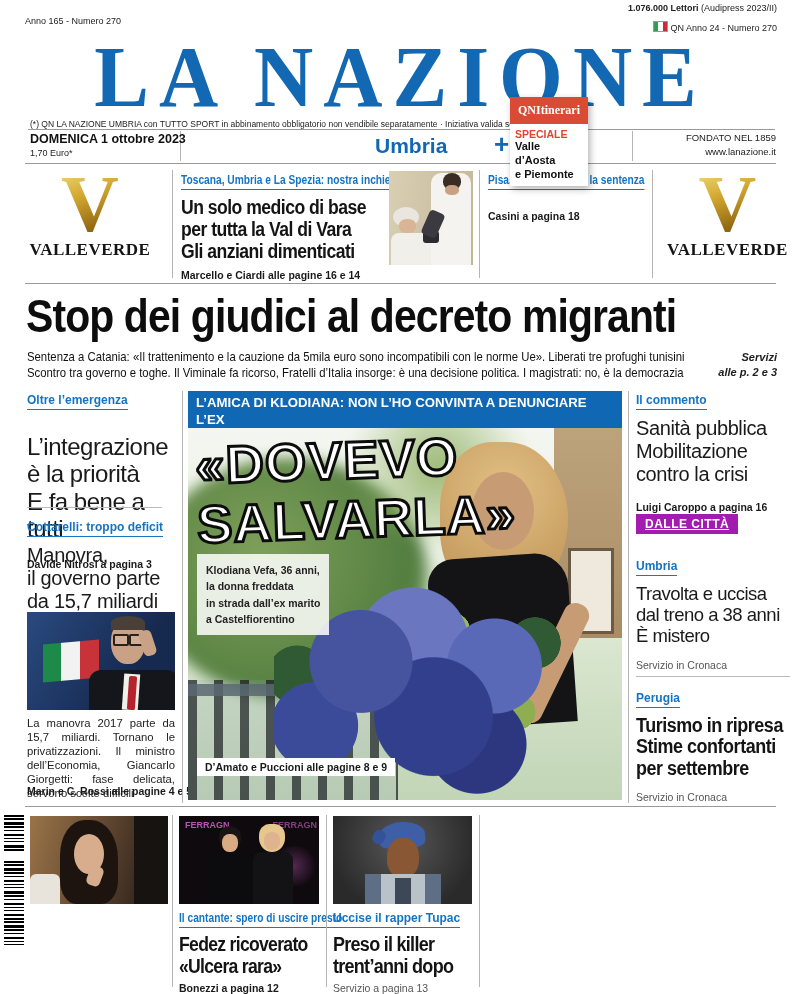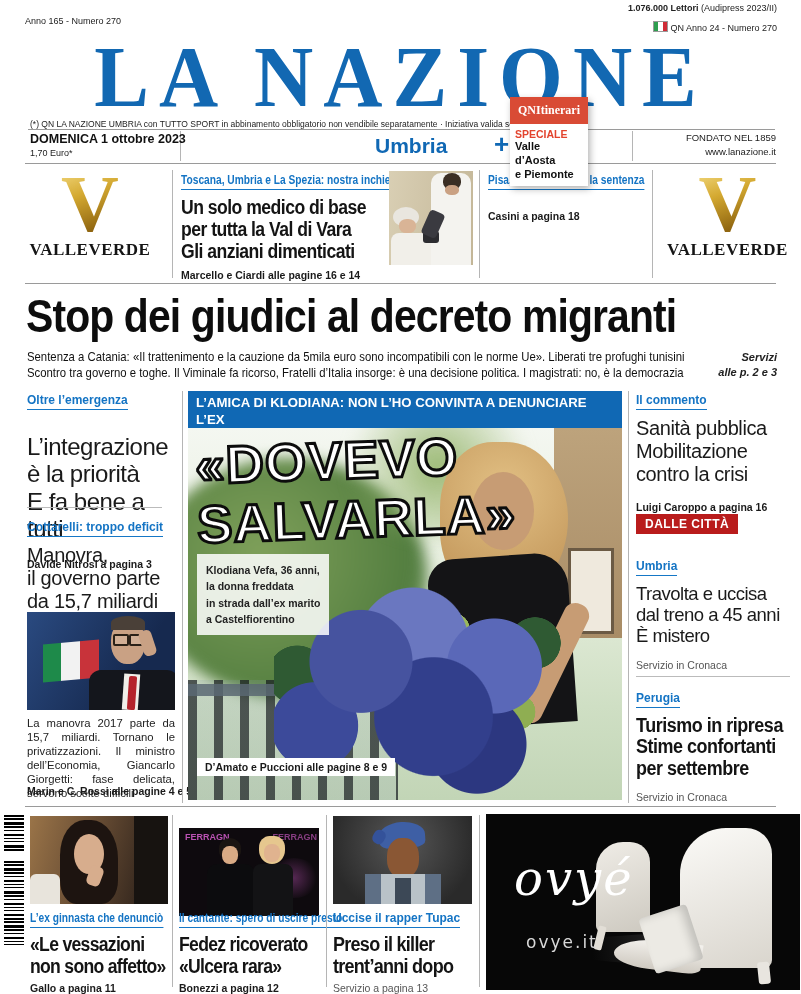--- a/index.html
+++ b/index.html
@@ -41,22 +41,22 @@
   
   .kicker{display:inline-block;font:700 12px "Liberation Sans",sans-serif;color:#1474c4;
           border-bottom:1.5px solid #1577c6;padding-bottom:2px;white-space:nowrap;}
   .kcond{transform:scaleX(.85);transform-origin:left bottom;}
   .hl-b{font-weight:700;color:#141414;line-height:1.1;}
   .hl-r{font-weight:400;color:#1a1a1a;line-height:1.14;}
   .cond{transform-origin:left top;}
   .byline-b{font:700 10.5px "Liberation Sans",sans-serif;color:#1a1a1a;}
   .byline-g{font:400 10.5px "Liberation Sans",sans-serif;color:#555;}
   .bodytxt{font-size:11.3px;line-height:1.24;text-align:justify;color:#222;}
-  .badge{display:inline-block;background:#b91c1c;color:#fff;font:700 12px "Liberation Sans",sans-serif;
-         padding:3px 9px;letter-spacing:.5px;}
+  .badge{display:inline-block;background:#a21caf;color:#fff;font:700 12px "Liberation Sans",sans-serif;
+         padding:3px 9px;letter-spacing:.5px;text-decoration:underline;}
 
   
   .lead-h{font:700 47px "Liberation Sans",sans-serif;letter-spacing:-1px;color:#0d0d0d;
           transform:scaleX(.87);transform-origin:left top;}
   .lead-sub{font-size:13.2px;line-height:1.22;color:#111;transform:scaleX(.86);
             transform-origin:left top;width:810px;}
   .services{font-size:11px;line-height:1.35;text-align:right;color:#222;font-weight:700;}
 
   
   .banner{background:#1068b4;color:#fff;font:700 13.2px "Liberation Sans",sans-serif;
@@ -257,21 +257,21 @@
 Mobilitazione
 contro la crisi</div>
     <div class="byline-b" style="margin-top:16px;">Luigi Caroppo a pagina 16</div>
   </div>
   <div class="abs" style="left:636px;top:514px;">
     <span class="badge">DALLE CITTÀ</span>
   </div>
   <div class="abs" style="left:636px;top:556px;width:156px;">
     <span class="kicker">Umbria</span>
     <div class="hl-r pre" style="font-size:18.5px;letter-spacing:-0.5px;margin-top:7px;">Travolta e uccisa
-dal treno a 45 anni
+dal treno a 38 anni
 È mistero</div>
     <div class="byline-g" style="margin-top:13px;">Servizio in Cronaca</div>
   </div>
   <div class="abs hline" style="left:636px;top:676px;width:154px;background:#bbb;"></div>
   <div class="abs" style="left:636px;top:688px;width:156px;">
     <span class="kicker">Perugia</span>
     <div class="hl-b pre cond" style="font-size:19.5px;letter-spacing:-0.5px;margin-top:7px;transform:scaleX(.92);width:109%;">Turismo in ripresa
 Stime confortanti
 per settembre</div>
     <div class="byline-g" style="margin-top:12px;">Servizio in Cronaca</div>
@@ -284,29 +284,23 @@
     <div class="barcode-seg" style="height:86px;margin-top:8px;"></div>
   </div>
 
   <div class="ph ph-gym" style="left:30px;top:816px;width:138px;height:88px;">
     <div class="abs" style="right:0;top:0;width:34px;height:88px;background:#171310;"></div>
     <div class="abs" style="left:30px;top:4px;width:58px;height:84px;background:#1d1410;border-radius:42% 46% 28% 28%;"></div>
     <div class="abs" style="left:44px;top:18px;width:30px;height:40px;background:#d7ad8d;border-radius:50%;"></div>
     <div class="abs" style="left:58px;top:50px;width:14px;height:20px;background:#d7ad8d;transform:rotate(20deg);border-radius:5px;"></div>
     <div class="abs" style="left:0;bottom:0;width:30px;height:30px;background:#e8e4dc;border-radius:6px 6px 0 0;"></div>
   </div>
-  <div class="abs" style="left:30px;top:908px;width:140px;">
-    <span class="kicker kcond">L’ex ginnasta che denunciò</span>
-    <div class="hl-b pre cond" style="font-size:20px;letter-spacing:-0.8px;margin-top:5px;transform:scaleX(.88);width:114%;">«Le vessazioni
-non sono affetto»</div>
-    <div class="byline-b" style="margin-top:5px;">Gallo a pagina 11</div>
-  </div>
   <div class="abs vline" style="left:172px;top:815px;height:172px;"></div>
 
-  <div class="ph ph-fer" style="left:179px;top:816px;width:140px;height:88px;margin-top:12px;">
+  <div class="ph ph-fer" style="left:179px;top:816px;width:140px;height:88px;">
     <div class="abs" style="left:6px;top:4px;color:#d85fd0;font:700 9px 'Liberation Sans',sans-serif;opacity:.85;filter:blur(.4px);">FERRAGN</div>
     <div class="abs" style="right:2px;top:4px;color:#d85fd0;font:700 9px 'Liberation Sans',sans-serif;opacity:.6;filter:blur(.5px);">FERRAGN</div>
     <div class="abs" style="left:90px;top:30px;width:50px;height:40px;border-radius:50%;background:radial-gradient(circle,rgba(216,95,208,.35),rgba(216,95,208,0) 70%);"></div>
     <div class="abs" style="left:40px;top:10px;width:22px;height:20px;background:#1a1512;border-radius:50% 50% 30% 30%;"></div>
     <div class="abs" style="left:43px;top:18px;width:16px;height:18px;background:#d9ab85;border-radius:45%;"></div>
     <div class="abs" style="left:28px;top:36px;width:48px;height:52px;background:#0c0c0e;border-radius:10px 10px 0 0;"></div>
     <div class="abs" style="left:80px;top:8px;width:26px;height:28px;background:#e6c78e;border-radius:45% 45% 55% 55%;"></div>
     <div class="abs" style="left:85px;top:16px;width:16px;height:18px;background:#e0b38f;border-radius:45%;"></div>
     <div class="abs" style="left:74px;top:36px;width:40px;height:52px;background:#131315;border-radius:8px 8px 0 0;"></div>
   </div>
@@ -328,25 +322,14 @@
     <div class="abs" style="left:62px;top:62px;width:16px;height:26px;background:#3c4856;"></div>
   </div>
   <div class="abs" style="left:333px;top:908px;width:140px;">
     <span class="kicker">Uccise il rapper Tupac</span>
     <div class="hl-b pre cond" style="font-size:20px;letter-spacing:-0.8px;margin-top:5px;transform:scaleX(.9);width:112%;">Preso il killer
 trent’anni dopo</div>
     <div class="byline-g" style="margin-top:5px;">Servizio a pagina 13</div>
   </div>
   <div class="abs vline" style="left:479px;top:815px;height:172px;"></div>
 
-  <div class="ph ovye" style="left:486px;top:814px;width:314px;height:176px;">
-    <div class="abs" style="right:20px;top:120px;width:220px;height:30px;border-radius:50%;background:radial-gradient(circle,#2a2a2a,rgba(20,20,20,0) 70%);"></div>
-    <div class="abs" style="right:150px;top:28px;width:54px;height:90px;background:linear-gradient(160deg,#efece6,#cdc9c0);border-radius:27px 20px 6px 6px;"></div>
-    <div class="abs" style="right:196px;top:112px;width:8px;height:24px;background:#e2ded6;transform:rotate(14deg);border-radius:2px;"></div>
-    <div class="abs" style="right:28px;top:14px;width:92px;height:140px;background:linear-gradient(160deg,#fbfaf7,#d9d5cd);border-radius:46px 26px 8px 8px;"></div>
-    <div class="abs" style="right:98px;top:126px;width:88px;height:30px;background:linear-gradient(#f4f2ee,#cfcac1);border-radius:60% 0 20% 40%;transform:rotate(7deg);"></div>
-    <div class="abs" style="right:30px;top:148px;width:12px;height:22px;background:#e8e5df;transform:rotate(-6deg);border-radius:3px;"></div>
-    <div class="abs" style="right:104px;top:96px;width:50px;height:58px;background:#eceae4;transform:rotate(-18deg);border-radius:4px;box-shadow:inset -6px 0 10px rgba(0,0,0,.18);"></div>
-    <div class="abs ovye-logo" style="left:28px;top:36px;">ovyé</div>
-    <div class="abs ovye-site" style="left:40px;top:118px;">ovye.it</div>
-  </div>
 
 </div>
 
 </body></html>

